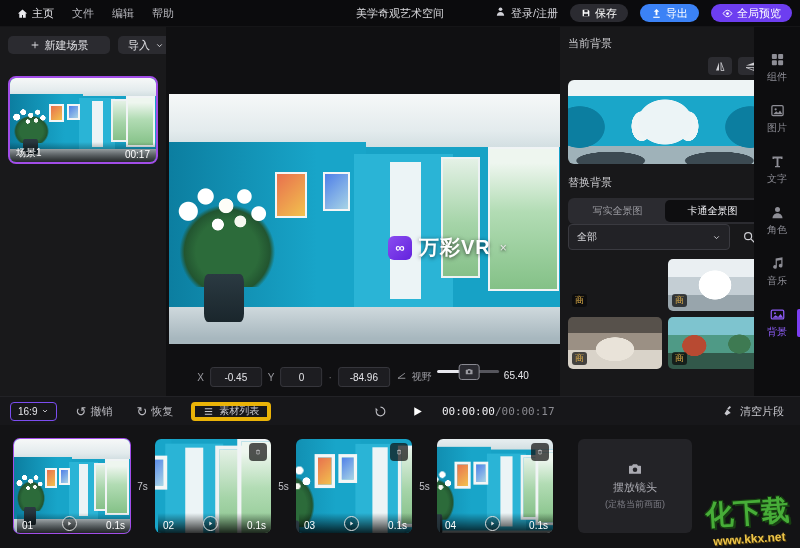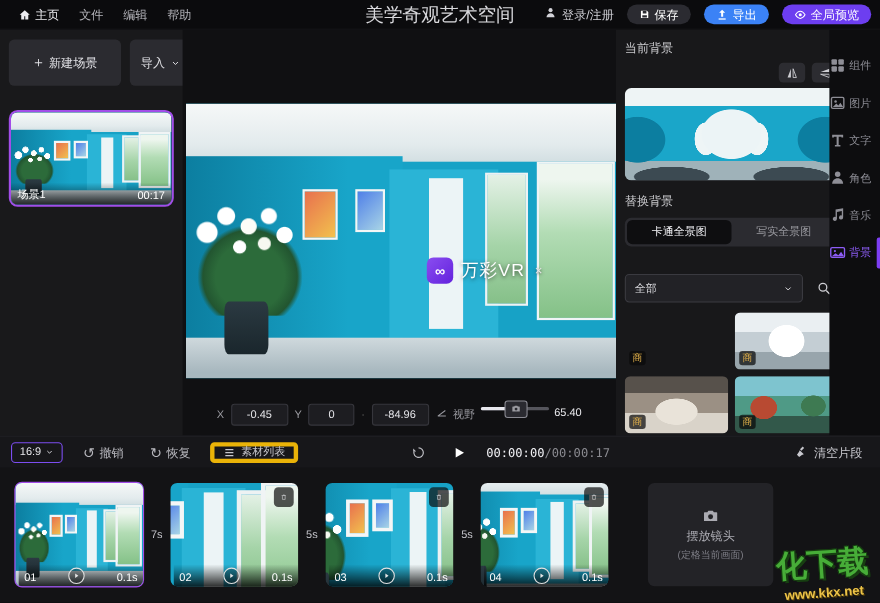--- a/index.html
+++ b/index.html
@@ -6,47 +6,47 @@
   body{width:800px;height:548px;position:relative;overflow:hidden;background:#0c0c0e;
        font-family:"Liberation Sans","DejaVu Sans",sans-serif;color:#ccc}
   svg{display:block}
 
   
   .topbar{position:absolute;top:0;left:0;right:0;height:26px;background:#0b0b0d;
           display:flex;align-items:center;padding:0 8px;z-index:30;border-bottom:1px solid #151517}
   .menu{display:flex;}
   .menu-item{display:flex;align-items:center;gap:4px;font-size:11px;color:#b4b4ba;padding:0 9px;height:26px;cursor:pointer}
   .menu-item.first{color:#ececf0}
-  .tb-title{position:absolute;left:50%;transform:translateX(-50%);font-size:17px;color:#d8d8dc;white-space:nowrap}
+  .tb-title{position:absolute;left:50%;transform:translateX(-50%);font-size:11px;color:#d8d8dc;white-space:nowrap}
   .tb-right{margin-left:auto;display:flex;align-items:center;gap:12px}
   .login{display:flex;align-items:flex-start;gap:5px;font-size:11px;color:#d2d2d8;cursor:pointer}
   .pill{height:18px;border-radius:9px;display:flex;align-items:center;gap:4px;padding:0 11px;font-size:11px;color:#fff;cursor:pointer;border:none}
   .pill.save{background:#2b2b31}
   .pill.export{background:#3b82f6}
   .pill.preview{background:#6d3ef0}
 
   
   .left-panel{position:absolute;top:26px;left:0;width:166px;bottom:152px;background:#19191b;padding:10px 8px}
   .lp-buttons{display:flex;gap:8px}
-  .btn-dark{background:#2b2b30;border:none;border-radius:5px;height:42px;font-size:11px;color:#e0e0e4;
+  .btn-dark{background:#2b2b30;border:none;border-radius:5px;height:18px;font-size:11px;color:#e0e0e4;
             display:flex;align-items:center;justify-content:center;gap:5px;cursor:pointer;padding:0 10px}
   .btn-new{flex:1}
   .scene-card{margin-top:22px;width:146px;height:84px;border:2px solid #a24de8;border-radius:8px;
               overflow:hidden;position:relative;cursor:pointer;background:#000}
   .scene-card .card-bar{position:absolute;left:0;right:0;bottom:0;height:18px;z-index:2;
               background:linear-gradient(180deg,transparent,rgba(0,0,0,.78));
               display:flex;align-items:flex-end;justify-content:space-between;padding:0 6px 2px;font-size:10px;color:#fff}
 
   
   .canvas{position:absolute;top:26px;left:166px;width:394px;bottom:152px;background:#101012}
   .viewport{position:absolute;top:68px;left:3px;right:3px;height:250px;overflow:hidden;background:#000;cursor:grab}
   .vr-mark{position:absolute;left:222px;top:208px;display:flex;align-items:center;gap:7px;z-index:5}
   .vr-logo{width:24px;height:24px;border-radius:6px;background:linear-gradient(135deg,#8a4df0,#6322dd);
            display:flex;align-items:center;justify-content:center;color:#fff;font-size:13px;font-weight:bold}
-  .vr-text{font-size:16px;font-weight:normal;color:#fff;text-shadow:0 1px 4px rgba(0,0,0,.7);letter-spacing:1px}
+  .vr-text{font-size:20px;font-weight:bold;color:#fff;text-shadow:0 1px 4px rgba(0,0,0,.7);letter-spacing:1px}
   .vr-close{color:#e8e8e8;font-size:12px;margin-left:2px;cursor:pointer;text-shadow:0 1px 3px rgba(0,0,0,.7)}
   .cam-controls{position:absolute;left:50%;bottom:9px;transform:translateX(-50%);
                 display:flex;align-items:center;gap:6px;font-size:10px;color:#9a9aa0;white-space:nowrap}
   .num-box{background:#1d1d21;border:1px solid #36363c;border-radius:3px;height:18px;min-width:40px;
            display:flex;align-items:center;justify-content:center;color:#e4e4e8;font-size:10px;padding:0 5px;cursor:text}
   .num-box.small{min-width:30px}
   .sep-dot{color:#777}
   .fov-wrap{display:flex;align-items:flex-start;gap:5px}
   .fov-slider{width:62px;height:3px;background:#55555c;border-radius:2px;position:relative;cursor:pointer}
   .fov-fill{position:absolute;left:0;top:0;bottom:0;width:52%;background:#e8e8ee;border-radius:2px}
@@ -66,21 +66,21 @@
      radial-gradient(ellipse 9% 30% at 62% 55%,#eef5f6 0 58%,transparent 60%),
      radial-gradient(ellipse 22% 42% at 6% 56%,#0c7ea0 0 58%,transparent 60%),
      radial-gradient(ellipse 22% 42% at 94% 56%,#0c7ea0 0 58%,transparent 60%),
      radial-gradient(ellipse 30% 18% at 22% 96%,#3c4a52 0 58%,transparent 60%),
      radial-gradient(ellipse 30% 18% at 78% 96%,#3c4a52 0 58%,transparent 60%),
      linear-gradient(180deg,#eef4f5 0 19%,#1aa6c9 19% 79%,#9fb2b9 79% 100%)}
   .rp-sub{font-size:11px;color:#c8c8cc;margin-top:11px}
   .tabs{margin-top:8px;display:flex;background:#2b2b30;border-radius:6px;padding:2px;height:26px;box-sizing:border-box}
   .tab{flex:1;border:none;border-radius:5px;font-size:10px;display:flex;align-items:center;justify-content:center;cursor:pointer;background:transparent;color:#9a9aa0}
   .tab.active{background:#0e0e10;color:#f0f0f4}
-  .filter-row{margin-top:25px;display:flex;gap:6px;align-items:center}
+  .filter-row{margin-top:0;display:flex;gap:6px;align-items:center}
   .select{flex:1;height:24px;background:#222226;border:1px solid #3a3a40;border-radius:4px;
           display:flex;align-items:center;justify-content:space-between;padding:0 8px;font-size:10px;color:#d8d8dc;cursor:pointer}
   .search-btn{width:26px;height:24px;background:transparent;border:none;color:#cfcfd4;display:flex;align-items:center;justify-content:center;cursor:pointer}
   .thumb-grid{margin-top:9px;display:grid;grid-template-columns:1fr 1fr;gap:6px}
   .bg-thumb{height:52px;border-radius:5px;position:relative;overflow:hidden;cursor:pointer}
   .badge{position:absolute;left:4px;bottom:4px;background:rgba(10,10,10,.72);color:#e6b34a;
          font-size:9px;line-height:1;padding:2px 3px;border-radius:3px}
   .t-a{background:radial-gradient(ellipse 30% 52% at 50% 55%,#f0ead e0 55%,transparent 57%),
        radial-gradient(ellipse 28% 50% at 50% 55%,#f0eadf 0 55%,transparent 57%),
        linear-gradient(180deg,#ded4c3 0 30%,#b9aa90 30% 74%,#8a7a62 74%)}
@@ -88,21 +88,21 @@
        linear-gradient(180deg,#eaeff2 0 34%,#c4ced4 34% 70%,#98a5ac 70%)}
   .t-c{background:radial-gradient(ellipse 40% 45% at 50% 62%,#e9e3d9 0 50%,transparent 52%),
        linear-gradient(180deg,#57514b 0 30%,#9b9084 30% 64%,#d9d3c9 64%)}
   .t-d{background:radial-gradient(ellipse 28% 44% at 28% 55%,#b84a32 0 45%,transparent 47%),
        radial-gradient(ellipse 26% 40% at 76% 52%,#3e7a52 0 45%,transparent 47%),
        linear-gradient(180deg,#7ec4cf 0 34%,#4f9a86 34% 70%,#32584a 70%)}
 
   
   .rail{position:absolute;top:26px;right:0;width:46px;bottom:152px;background:#0d0d0f;
         display:flex;flex-direction:column;align-items:center;padding-top:24px;gap:15px}
-  .rail-item{width:100%;display:flex;flex-direction:row;align-items:center;gap:3px;
+  .rail-item{width:100%;display:flex;flex-direction:column;align-items:center;gap:3px;
              font-size:10px;color:#8e8e96;cursor:pointer;position:relative;padding:2px 0}
   .rail-item.active{color:#8d5cf6}
   .rail-item.active::after{content:"";position:absolute;right:0;top:50%;transform:translateY(-50%);
              width:3px;height:28px;background:#7c3ef2;border-radius:2px 0 0 2px}
 
   
   .tl-controls{position:absolute;left:0;right:0;top:396px;height:28px;background:#17171a;
                display:flex;align-items:center;padding:0 10px;gap:12px;border-top:1px solid #222226;z-index:10}
   .ratio-btn{height:19px;border-radius:4px;border:1px solid #7c4df0;background:transparent;color:#e6e6ea;
              font-size:10px;display:flex;align-items:center;gap:4px;padding:0 7px;cursor:pointer}
@@ -121,21 +121,21 @@
   .clip{width:116px;height:94px;border-radius:6px;overflow:hidden;position:relative;background:#000;flex:none;cursor:pointer}
   .clip.selected{outline:2px solid #a24de8;outline-offset:-1px}
   .clip .thumb{position:absolute;inset:0}
   .clip .info{position:absolute;left:3px;right:0;bottom:0;height:18px;z-index:3;
               background:linear-gradient(180deg,transparent,rgba(0,0,0,.8));
               display:flex;align-items:flex-end;justify-content:space-between;padding:0 5px 2px;font-size:10px;color:#fff}
   .playc{width:13px;height:13px;border:1px solid #e0e0e0;border-radius:50%;display:flex;align-items:center;justify-content:center;color:#e8e8e8;cursor:pointer;background:rgba(0,0,0,.25)}
   .trash-btn{position:absolute;top:4px;right:4px;width:18px;height:18px;z-index:4;background:rgba(12,12,12,.7);
              border:none;border-radius:4px;color:#e0e0e4;display:flex;align-items:center;justify-content:center;cursor:pointer}
   .gapcell{width:25px;flex:none;display:flex;align-items:center;justify-content:center;font-size:10px;color:#c4c4ca}
-  .camera-btn{margin-left:36px;width:114px;height:94px;flex:none;background:#232327;border:none;border-radius:6px;
+  .camera-btn{margin-left:25px;width:114px;height:94px;flex:none;background:#232327;border:none;border-radius:6px;
               display:flex;flex-direction:column;align-items:center;justify-content:center;gap:3px;color:#ababb2;font-size:11px;cursor:pointer}
   .camera-btn .sub{font-size:9px;color:#7e7e86}
 
   
   .site-mark{position:absolute;right:10px;bottom:2px;z-index:40;text-align:center;transform:rotate(-4deg);opacity:.92;pointer-events:none}
   .sm-big{font-size:28px;font-weight:bold;color:#4cbb3c;text-shadow:2px 2px 0 #184412,-1px -1px 0 #184412,1px -1px 0 #184412,-1px 1px 0 #184412}
   .sm-url{font-size:12px;font-weight:bold;color:#ffd34d;text-shadow:1px 1px 0 #5a4208}
 
   
   .room-slot{position:relative;overflow:hidden}
@@ -316,22 +316,22 @@
     <button class="flip-btn">
       <svg viewBox="0 0 24 24" width="13" height="13">
           <path d="M4 10 20 4v6z" fill="currentColor"></path>
           <path d="M4 14l16 6v-6z" fill="none" stroke="currentColor" stroke-width="1.6"></path>
         </svg>
     </button>
   </div>
   <div class="pano-img"></div>
   <div class="rp-sub">替换背景</div>
   <div class="tabs">
+    <button class="tab">写实全景图</button>
     <button class="tab active">卡通全景图</button>
-    <button class="tab">写实全景图</button>
   </div>
   <div class="filter-row">
     <div class="select">
       <span>全部</span>
       <svg viewBox="0 0 24 24" width="9" height="9">
           <path d="M6 9l6 6 6-6" fill="none" stroke="currentColor" stroke-width="2.4"></path>
         </svg>
     </div>
     <button class="search-btn">
       <svg viewBox="0 0 24 24" width="14" height="14">

